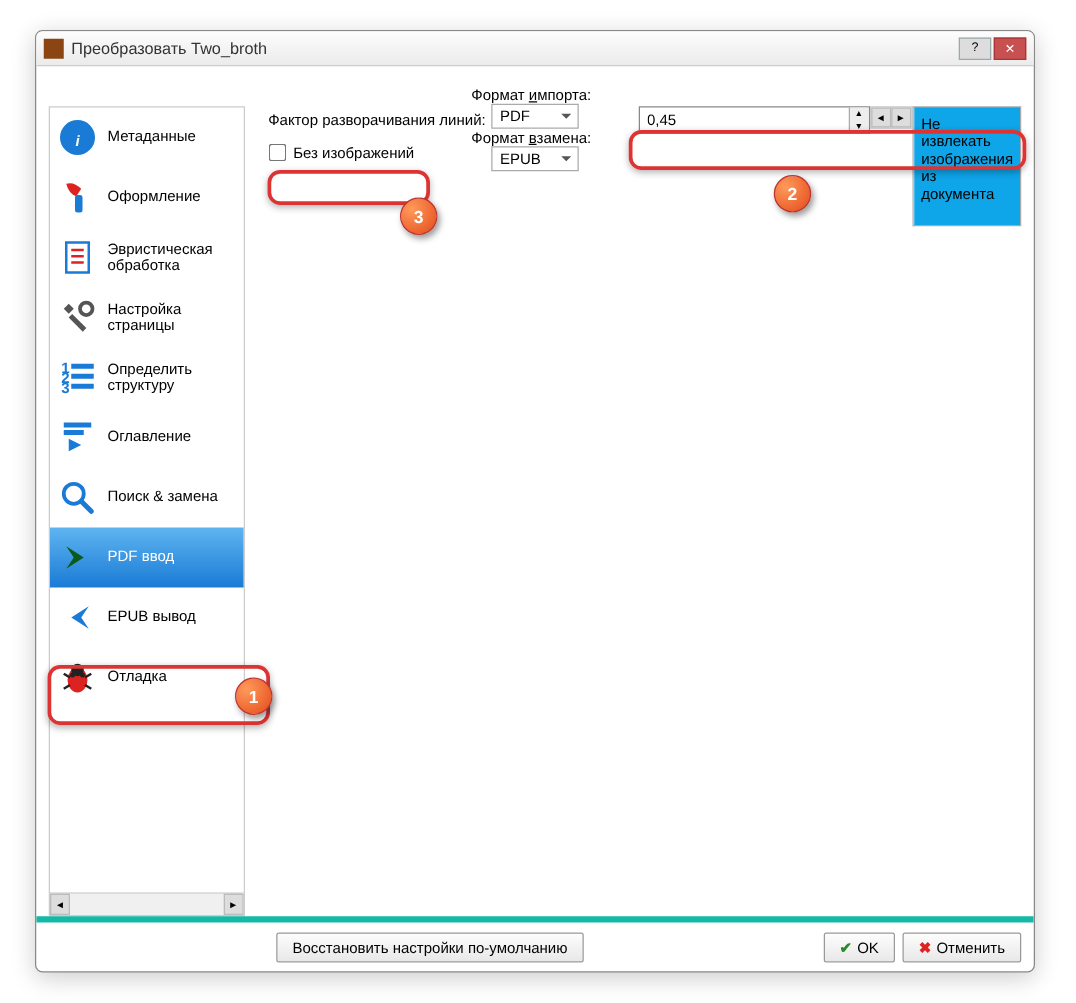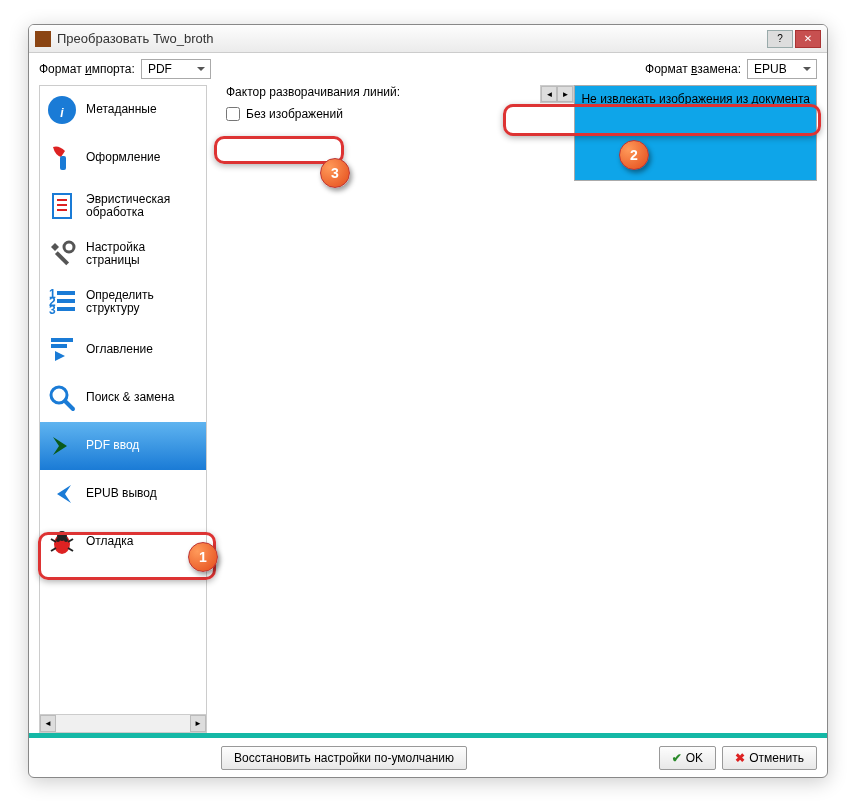--- a/index.html
+++ b/index.html
@@ -8,21 +8,21 @@
 .window { position: absolute; left: 28px; top: 24px; width: 800px; height: 754px; border: 1px solid #888; border-radius: 6px; box-shadow: 0 4px 20px rgba(0,0,0,0.2); background: #fff; overflow: hidden; }
 
 .titlebar { height: 28px; background: linear-gradient(#fdfdfd, #ebebeb); border-bottom: 1px solid #ccc; display: flex; align-items: center; padding: 0 6px; position: relative; }
 .titlebar .app-icon { width: 16px; height: 16px; background: #8b4513; margin-right: 6px; }
 .titlebar .title { flex: 1; color: #333; font-size: 13px; }
 .titlebar .win-btns { display: flex; gap: 0; }
 .titlebar .win-btn { width: 26px; height: 18px; border: 1px solid #9aa; background: #ddd; display: flex; align-items: center; justify-content: center; font-size: 10px; cursor: pointer; }
 .titlebar .win-btn.close { background: #c75050; color: #fff; border-color: #a33; }
 .titlebar .win-btn.help { margin-right: 2px; }
 
-.toprow { height: 32px; display: flex; align-items: center; padding: 16px 10px; }
+.toprow { height: 32px; display: flex; align-items: center; padding: 16px 10px; flex-direction: column; }
 .toprow .lbl { margin-right: 6px; }
 .toprow .u { text-decoration: underline; }
 .toprow .sel { border: 1px solid #aaa; background: #fff; padding: 2px 18px 2px 6px; position: relative; min-width: 70px; cursor: pointer; }
 .toprow .sel::after { content: ""; position: absolute; right: 5px; top: 7px; border: 4px solid transparent; border-top-color: #555; }
 .toprow .spacer { flex: 1; }
 
 .body-area { position: absolute; top: 60px; bottom: 44px; left: 10px; right: 10px; display: flex; }
 
 .sidebar { width: 168px; border: 1px solid #ccc; background: #fff; overflow: hidden; display: flex; flex-direction: column; }
 .sidebar-items { flex: 1; }
@@ -196,20 +196,27 @@
         <div class="sb-btn">◄</div>
         <div class="sb-track"></div>
         <div class="sb-btn">►</div>
       </div>
     </div>
 
     <div class="main">
       <div class="main-top">
         <div class="field-row">
           <div class="field-label">Фактор разворачивания линий:</div>
+          <div class="spin">
+            <input type="text" value="0,45" style="">
+            <div class="spin-btns">
+              <div>▲</div>
+              <div>▼</div>
+            </div>
+          </div>
         </div>
         <div class="check-row">
           <input type="checkbox" style="">
           <label>
             <span>Без и</span><span class="u">з</span><span>ображений</span>
           </label>
         </div>
       </div>
       <div class="main-hscroll">
         <div class="sb-btn">◄</div>

